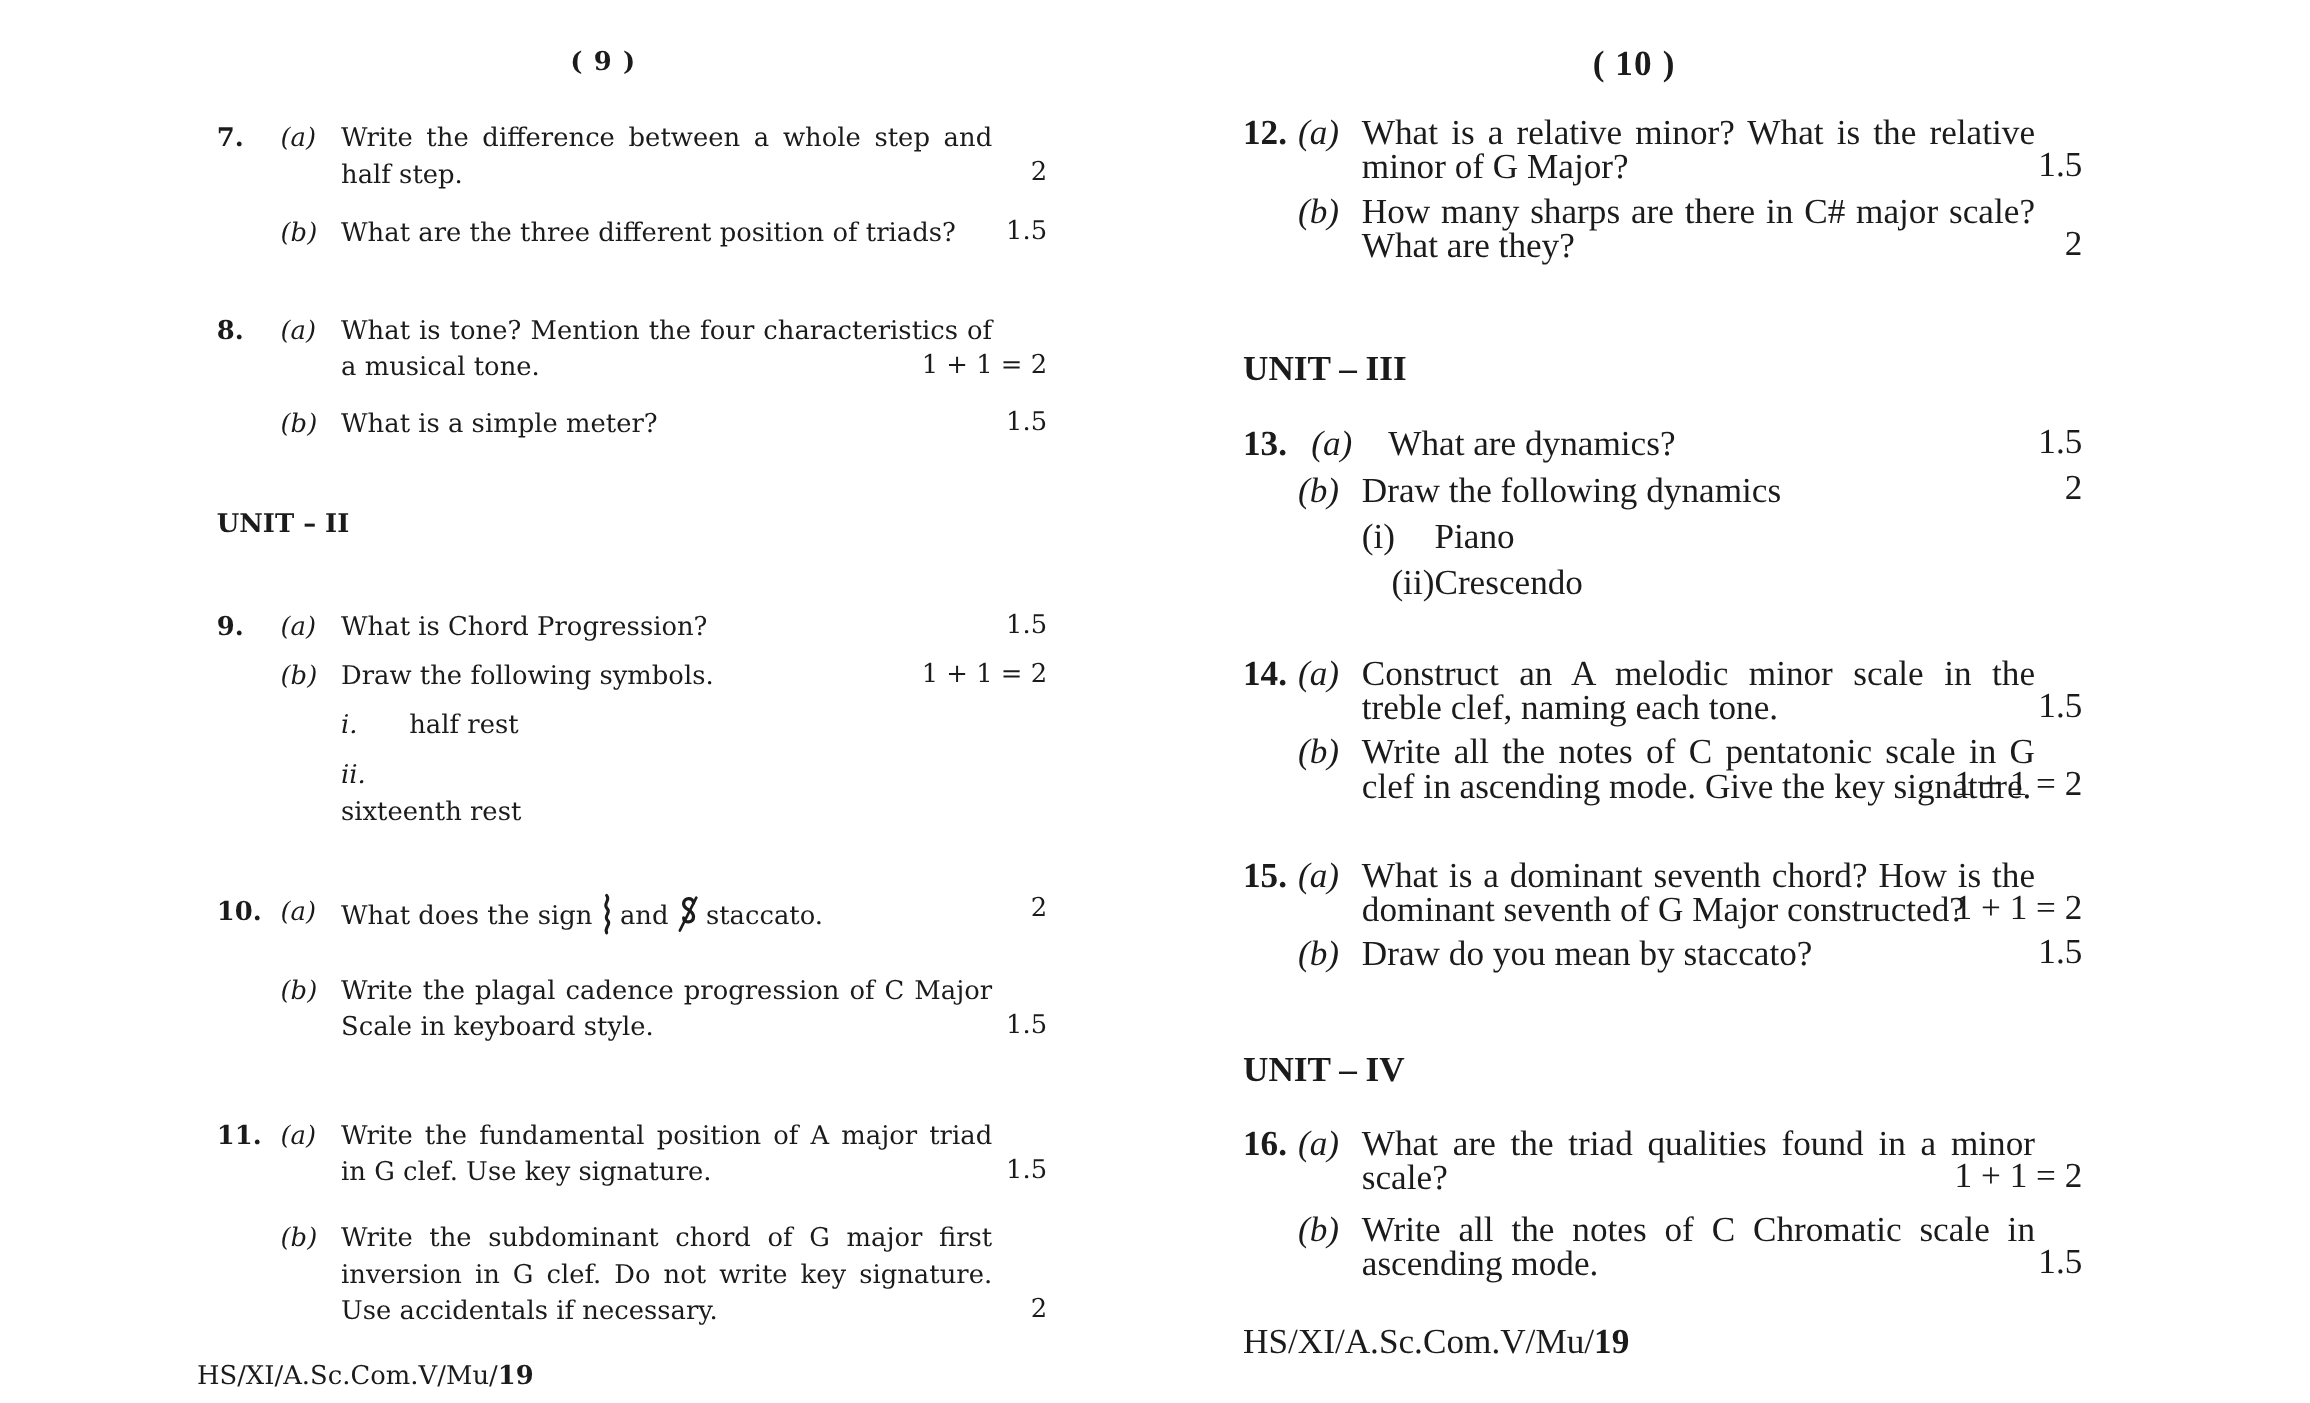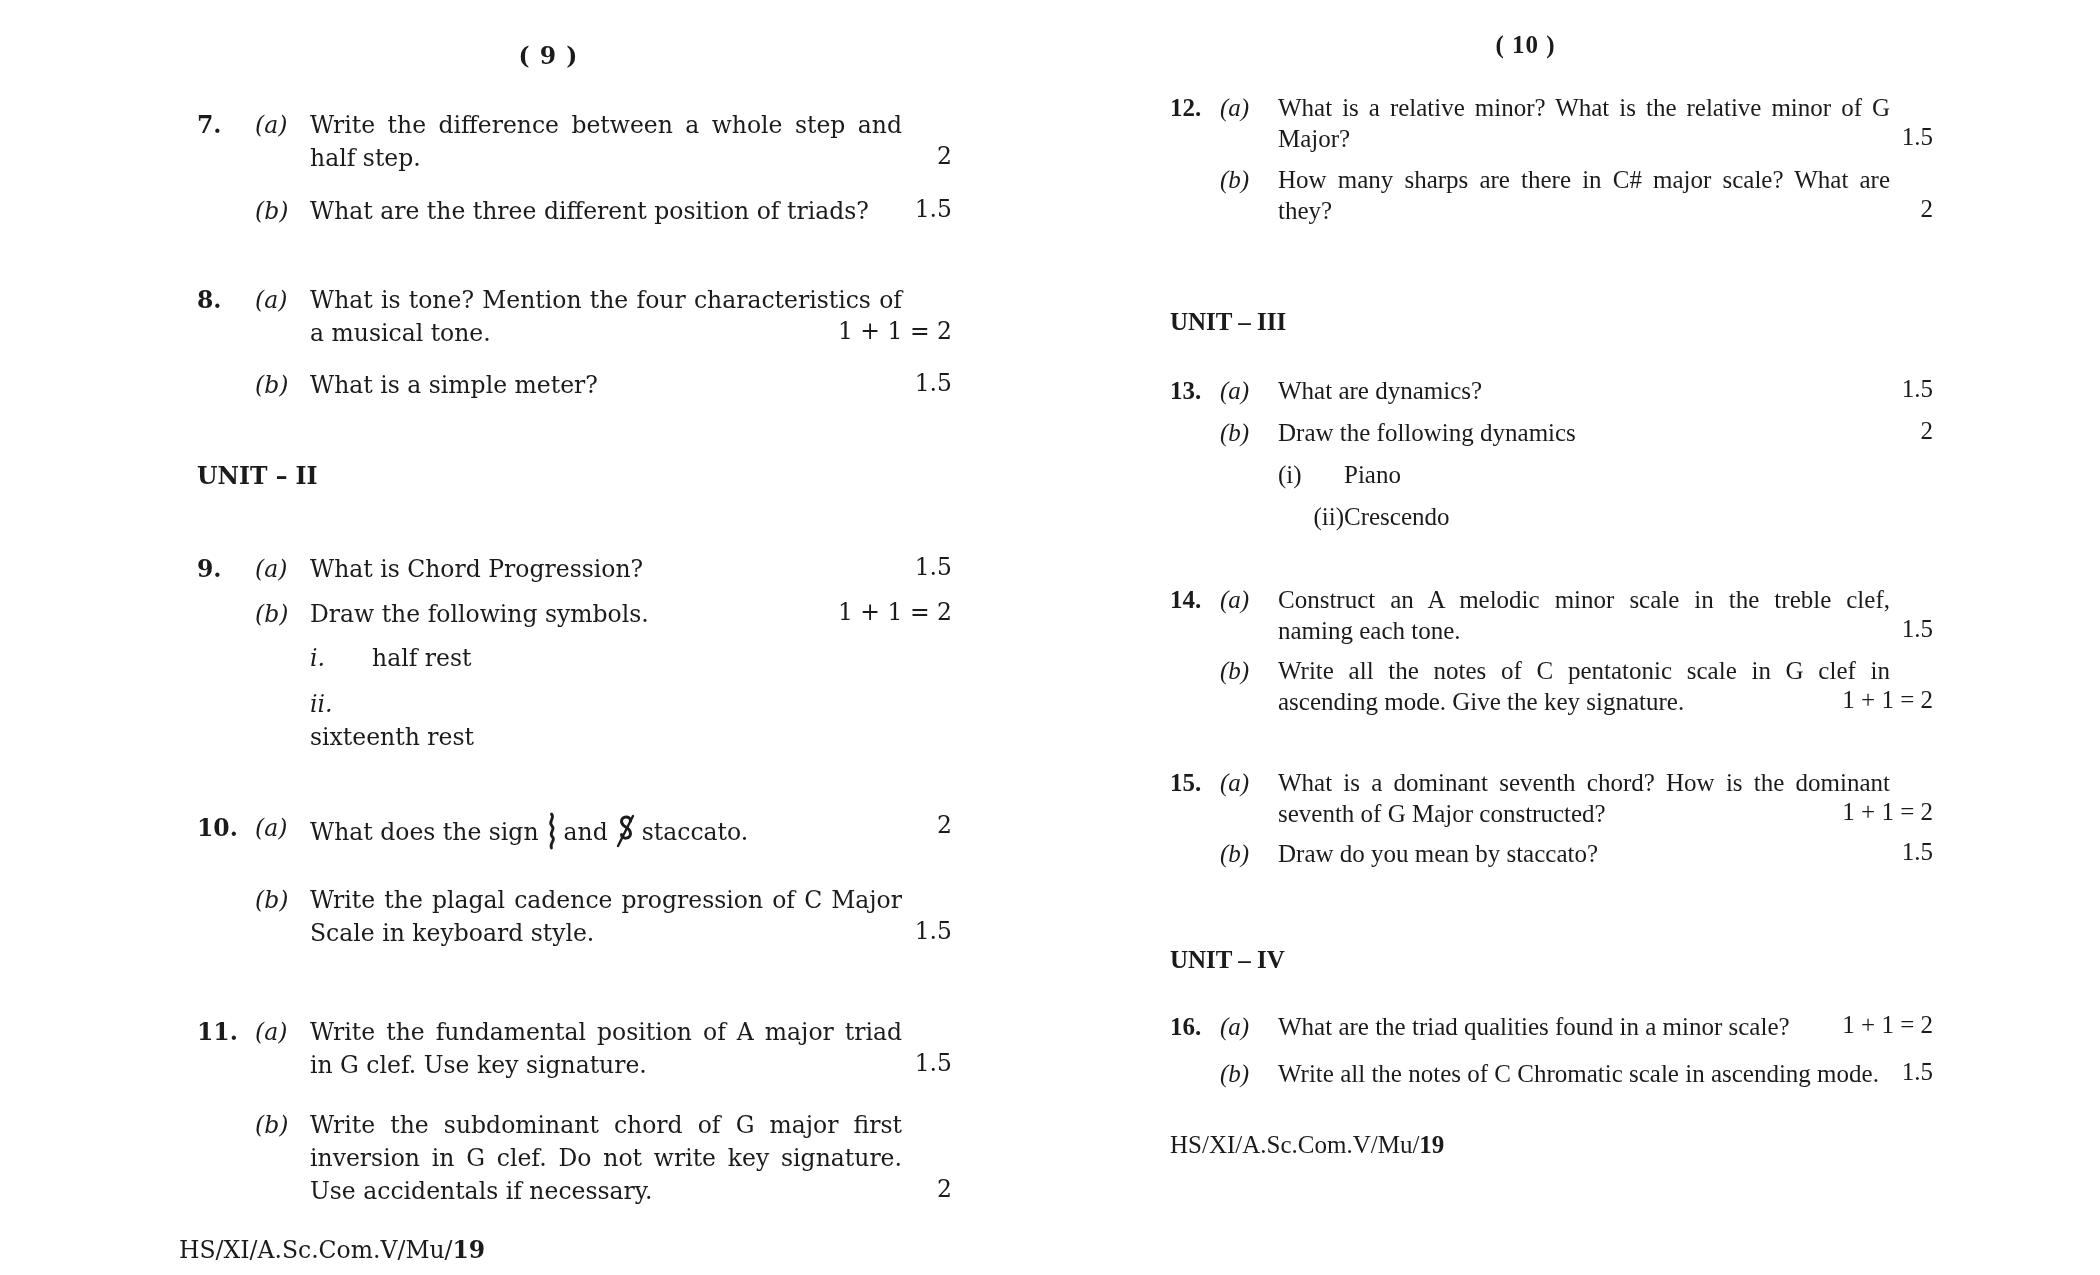--- a/index.html
+++ b/index.html
@@ -13,22 +13,22 @@
   
   .page-left .content{margin-left:197px;width:755px;padding-top:40px;
     font-size:23.5px;line-height:33px;}
   .page-left .qnum{width:58px;}
   .page-left .qletter{width:55px;}
   .page-left .qtext{width:592px;}
   .page-left .subrow{margin-left:113px;}
   .page-left .subnum{width:62px;font-style:italic;}
 
   
-  .page-right .content{margin-left:120px;width:763px;padding-top:29px;
-    font-family:"Liberation Serif", serif;font-size:25px;line-height:31px;}
+  .page-right .content{margin-left:80px;width:763px;padding-top:42px;
+    font-family:"Liberation Serif", serif;font-size:32px;line-height:31px;}
   .page-right .qnum{width:50px;}
   .page-right .qletter{width:58px;}
   .page-right .qtext{width:612px;}
   .page-right .subrow{margin-left:108px;}
   .page-right .subnum{width:66px;}
 
   
   .page-header{font-weight:bold;text-align:center;width:calc(100% - 52px);
     letter-spacing:1px;}
   .unit{width:calc(100% - 52px);text-align:left;font-weight:bold;}
@@ -165,21 +165,21 @@
 
       <div class="qrow" style="margin-top:10px;">
         <span class="qnum"></span>
         <span class="qletter">(b)</span>
         <p class="qtext">How many sharps are there in C# major scale? What are they?</p>
         <span class="qmark">2</span>
       </div>
 
       <div class="unit" style="margin-top:80px;">UNIT – III</div>
 
-      <div class="qrow" style="margin-top:38px;">
+      <div class="qrow" style="margin-top:38px;gap:12px;">
         <span class="qnum">13.</span>
         <span class="qletter">(a)</span>
         <p class="qtext">What are dynamics?</p>
         <span class="qmark">1.5</span>
       </div>
 
       <div class="qrow" style="margin-top:11px;">
         <span class="qnum"></span>
         <span class="qletter">(b)</span>
         <p class="qtext">Draw the following dynamics</p>

